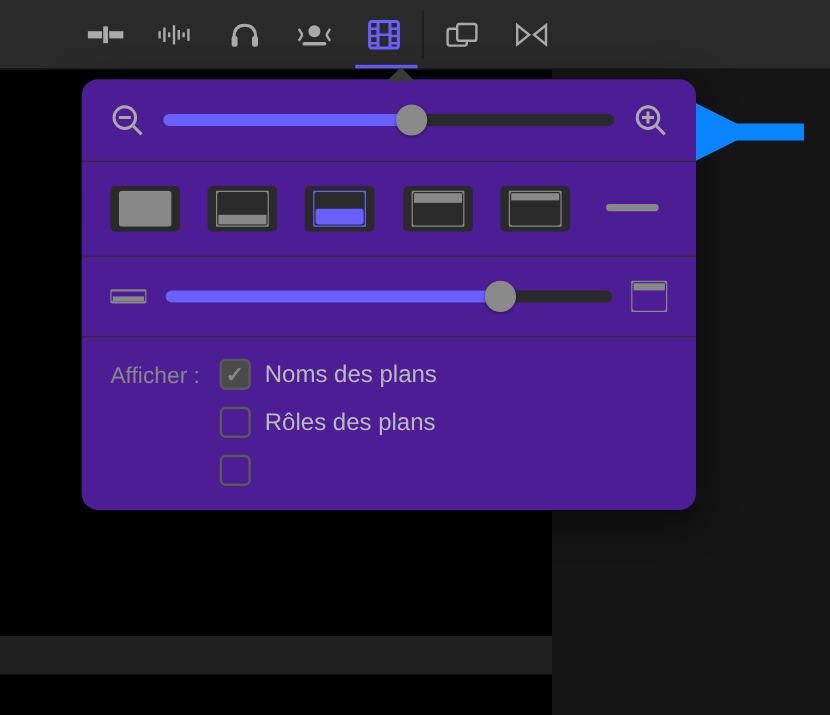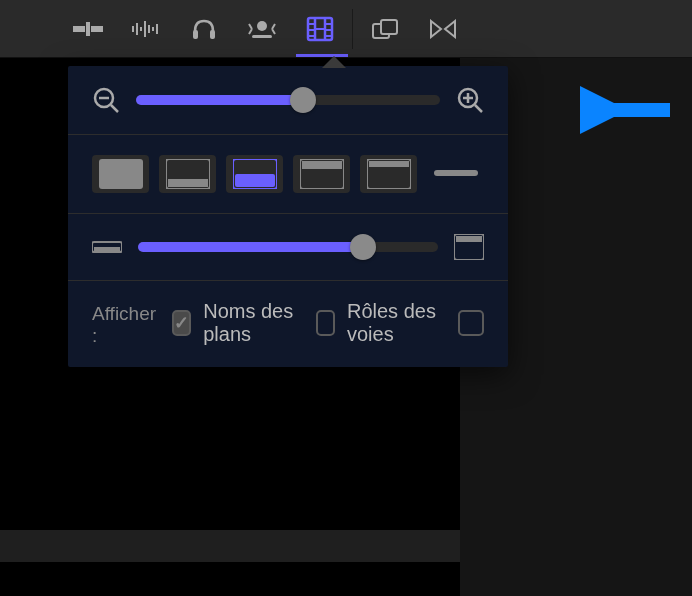--- a/index.html
+++ b/index.html
@@ -47,23 +47,23 @@
       bottom: 0;
       left: 296px;
       width: 52px;
       height: 3px;
       background: #6a5fff;
     }
     .popover {
       position: absolute;
       top: 66px;
       left: 68px;
-      width: 440px;
-      background: #0f172a;
-      border-radius: 2px;
+      width: 512px;
+      background: #4c1d95;
+      border-radius: 14px;
       box-shadow: 0 8px 30px rgba(0,0,0,0.6);
       padding-bottom: 16px;
     }
     .popover::before {
       content: '';
       position: absolute;
       top: -10px;
       left: 254px;
       width: 0;
       height: 0;
@@ -129,20 +129,21 @@
       padding: 18px 24px 4px;
       gap: 16px;
     }
     .check-label {
       color: #888;
       font-size: 19px;
       padding-top: 4px;
     }
     .check-list {
       display: flex;
+      flex-direction: column;
       gap: 14px;
     }
     .check-item {
       display: flex;
       align-items: center;
       gap: 12px;
       cursor: pointer;
     }
     .checkbox {
       width: 26px;
@@ -348,21 +349,21 @@
 
   <div class="checks">
     <div class="check-label">Afficher :</div>
     <div class="check-list">
       <div class="check-item">
         <div class="checkbox checked"></div>
         <span class="check-text">Noms des plans</span>
       </div>
       <div class="check-item">
         <div class="checkbox"></div>
-        <span class="check-text">Rôles des voies</span>
+        <span class="check-text">Rôles des plans</span>
       </div>
       <div class="check-item">
         <div class="checkbox"></div>
       </div>
     </div>
   </div>
 </div>
 
 <svg class="arrow" width="100" height="50">
   <defs>

